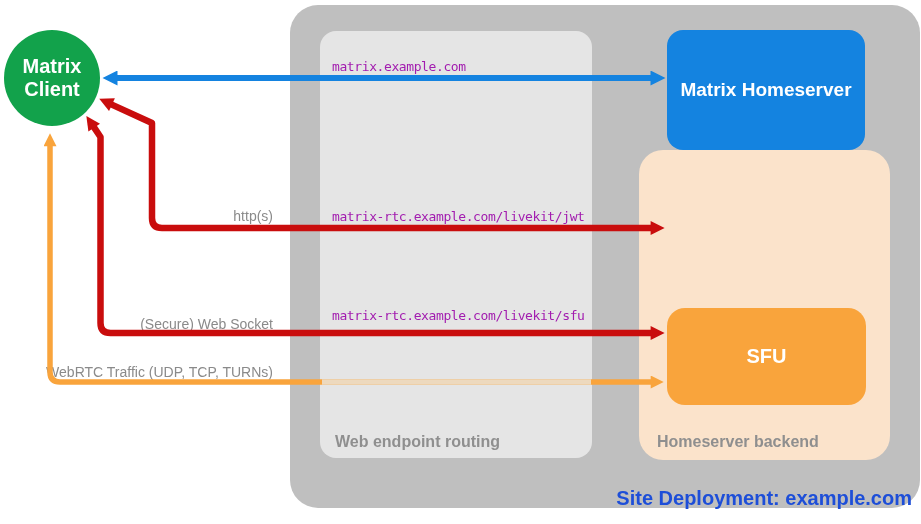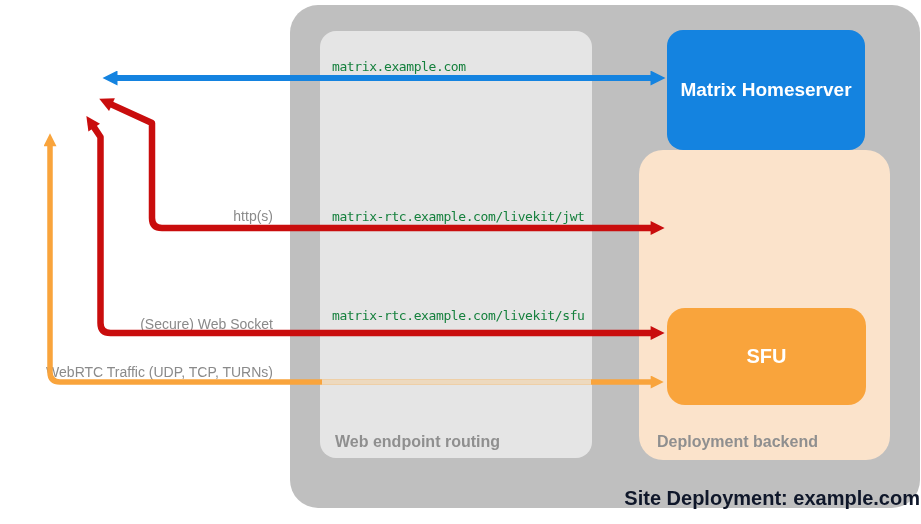--- a/index.html
+++ b/index.html
@@ -8,62 +8,64 @@
     font-family:"Liberation Sans",sans-serif;overflow:hidden;
   }
   .abs{position:absolute;}
   
   .outer-container{left:290px;top:5px;width:630px;height:503px;background:#BFBFBF;border-radius:28px;}
   .routing-box{left:320px;top:31px;width:272px;height:427px;background:#E5E5E5;border-radius:16px;}
   .backend-box{left:639px;top:150px;width:251px;height:310px;background:#FBE3CB;border-radius:24px;}
   .zone-label{position:absolute;font-weight:bold;font-size:16px;color:#8F8F8F;white-space:nowrap;}
   .routing-label{left:15px;bottom:7px;}
   .backend-label{left:18px;bottom:9px;}
-  .site-label{right:0;top:482px;font-weight:bold;font-size:20px;color:#0f172a;white-space:nowrap;}
+  .site-label{right:8px;top:482px;font-weight:bold;font-size:20px;color:#1d4ed8;white-space:nowrap;}
   
   .node{display:flex;align-items:center;justify-content:center;text-align:center;
         color:#ffffff;font-weight:bold;white-space:pre-line;}
   .client-node{left:4px;top:30px;width:96px;height:96px;border-radius:50%;background:#12A24B;
                font-size:20px;line-height:23px;}
   .homeserver-node{left:667px;top:30px;width:198px;height:120px;border-radius:16px;background:#1483E0;font-size:19px;}
   .auth-node{left:667px;top:178px;width:199px;height:99px;border-radius:18px;background:#C90D0D;
              font-size:17px;line-height:21px;}
   .sfu-node{left:667px;top:308px;width:199px;height:97px;border-radius:18px;background:#F9A43C;font-size:20px;}
   
   .arrow-label{position:absolute;right:648px;text-align:right;font-size:14px;color:#8A8A8A;white-space:nowrap;}
   .lbl-csapi{top:60px;}
   .lbl-https{top:208px;}
   .lbl-ws{top:316px;}
   .lbl-webrtc{top:364px;}
   
   .endpoint{position:absolute;left:332px;font-family:"DejaVu Sans Mono",monospace;font-size:13px;
-            letter-spacing:-0.4px;color:#15803d;white-space:nowrap;}
+            letter-spacing:-0.4px;color:#a21caf;white-space:nowrap;}
   .ep-home{top:59px;}
   .ep-jwt{top:209px;}
   .ep-sfu{top:308px;}
   
   .wires{left:0;top:0;width:921px;height:524px;pointer-events:none;}
 </style>
 </head>
 <body>
 
 <div class="stage">
 
   <div class="abs outer-container">
     <div class="site-label abs">Site Deployment: example.com</div>
   </div>
 
   <div class="abs routing-box">
     <div class="zone-label routing-label">Web endpoint routing</div>
   </div>
 
   <div class="abs backend-box">
-    <div class="zone-label backend-label">Deployment backend</div>
+    <div class="zone-label backend-label">Homeserver backend</div>
   </div>
 
+  <div class="abs node client-node">Matrix
+Client</div>
   <div class="abs node homeserver-node">Matrix Homeserver</div>
   <div class="abs node sfu-node">SFU</div>
 
   <div class="endpoint ep-home">matrix.example.com</div>
   <div class="endpoint ep-jwt">matrix-rtc.example.com/livekit/jwt</div>
   <div class="endpoint ep-sfu">matrix-rtc.example.com/livekit/sfu</div>
 
   <div class="arrow-label lbl-https">http(s)</div>
   <div class="arrow-label lbl-ws">(Secure) Web Socket</div>
   <div class="arrow-label lbl-webrtc">WebRTC Traffic (UDP, TCP, TURNs)</div>

